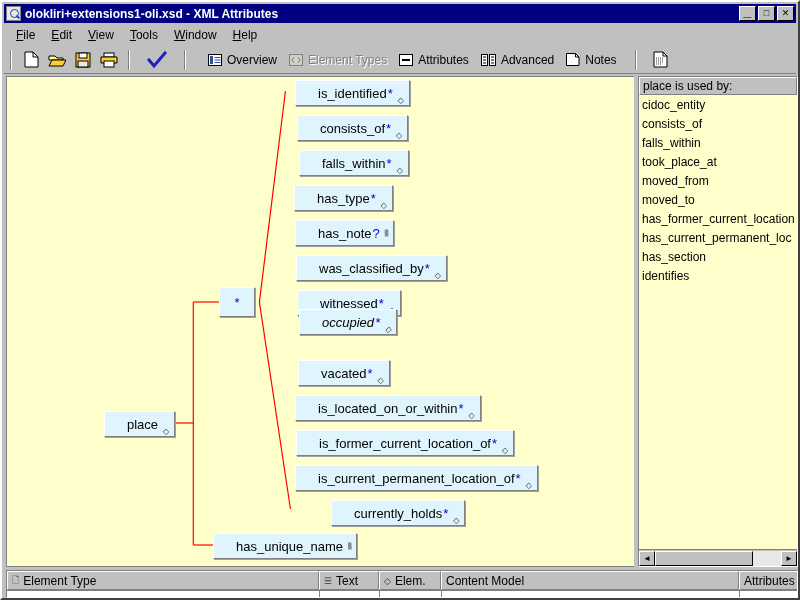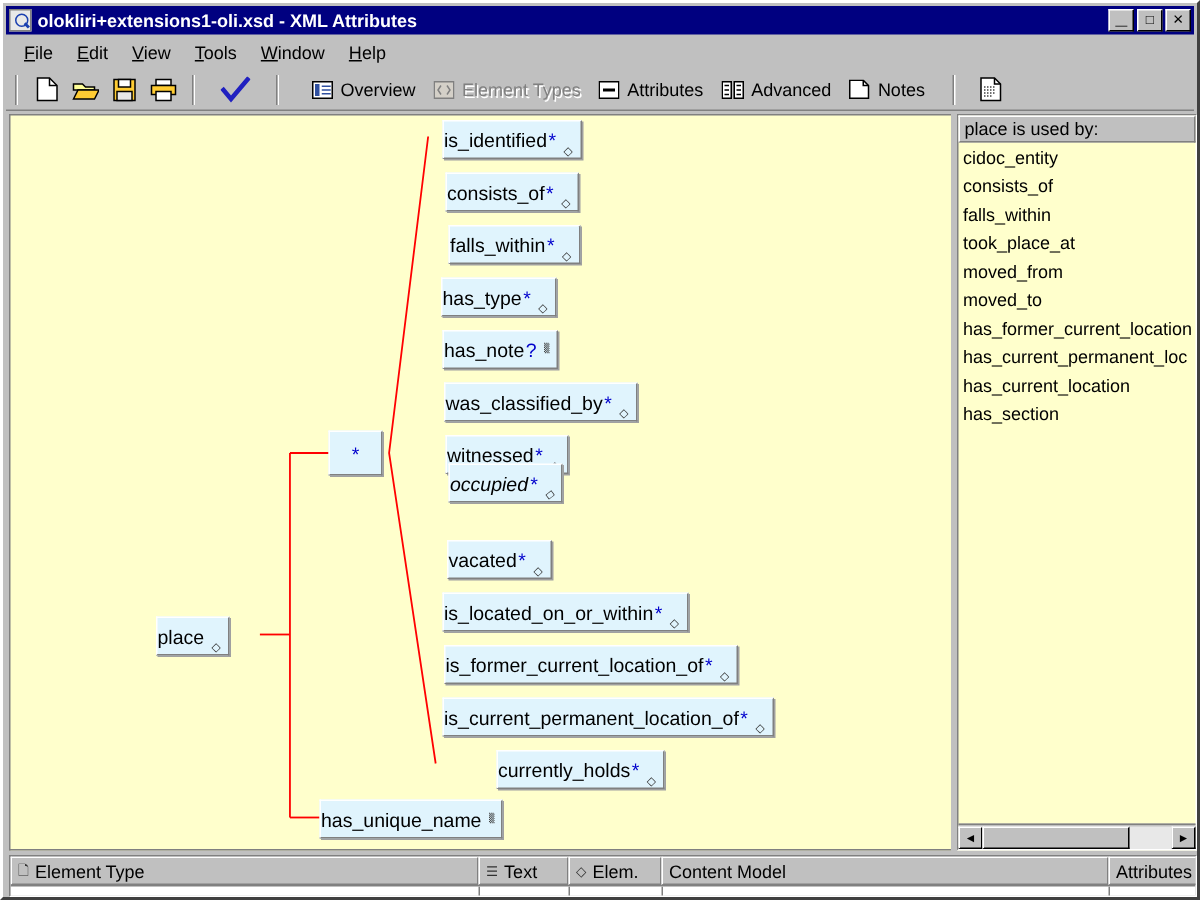--- a/index.html
+++ b/index.html
@@ -137,21 +137,21 @@
   svg.links { position: absolute; left: 0; top: 0; width: 100%; height: 100%; pointer-events: none; }
 
   .node {
     position: absolute;
     background: #e0f4fd;
     border: 1px solid;
     border-color: #ffffff #808080 #808080 #ffffff;
     box-shadow: 1px 1px 0 #a0a0a0;
     height: 26px;
     display: flex; align-items: center;
-    padding: 0 5px 0 0;
+    padding: 0 5px 0 22px;
     font-size: 13px;
     color: #000;
     white-space: nowrap;
     cursor: default;
   }
   .node .nm { }
   .node .occ { color: #0000cc; margin-left: 1px; }
   .node .tick {
     margin-left: 5px;
     align-self: flex-end;
@@ -487,22 +487,22 @@
     <div class="rp-header">place is used by:</div>
     <div class="rp-list" id="rp-list">
         <div class="rp-item">cidoc_entity</div>
         <div class="rp-item">consists_of</div>
         <div class="rp-item">falls_within</div>
         <div class="rp-item">took_place_at</div>
         <div class="rp-item">moved_from</div>
         <div class="rp-item">moved_to</div>
         <div class="rp-item">has_former_current_location</div>
         <div class="rp-item">has_current_permanent_loc</div>
-        <div class="rp-item">has_current_location</div>
         <div class="rp-item">has_section</div>
+        <div class="rp-item">identifies</div>
       </div>
     <div class="rp-hscroll">
       <div class="sb-arrow">◄</div>
       <div class="sb-track">
         <div class="sb-thumb"></div>
       </div>
       <div class="sb-arrow">►</div>
     </div>
   </div>
 

